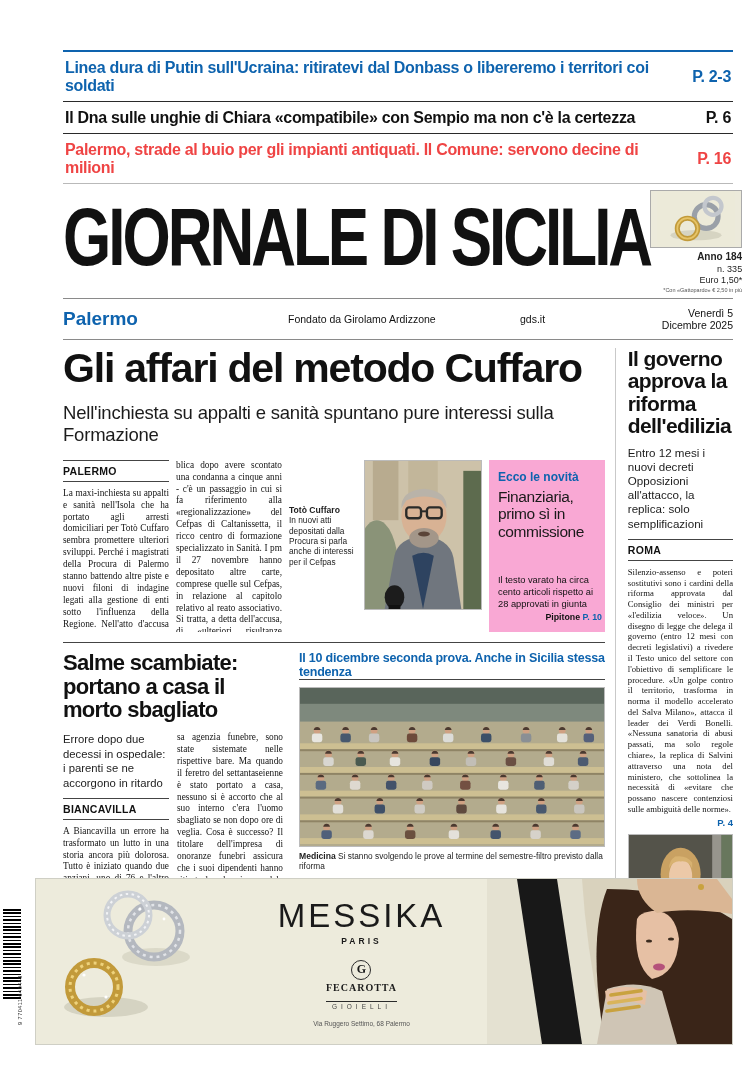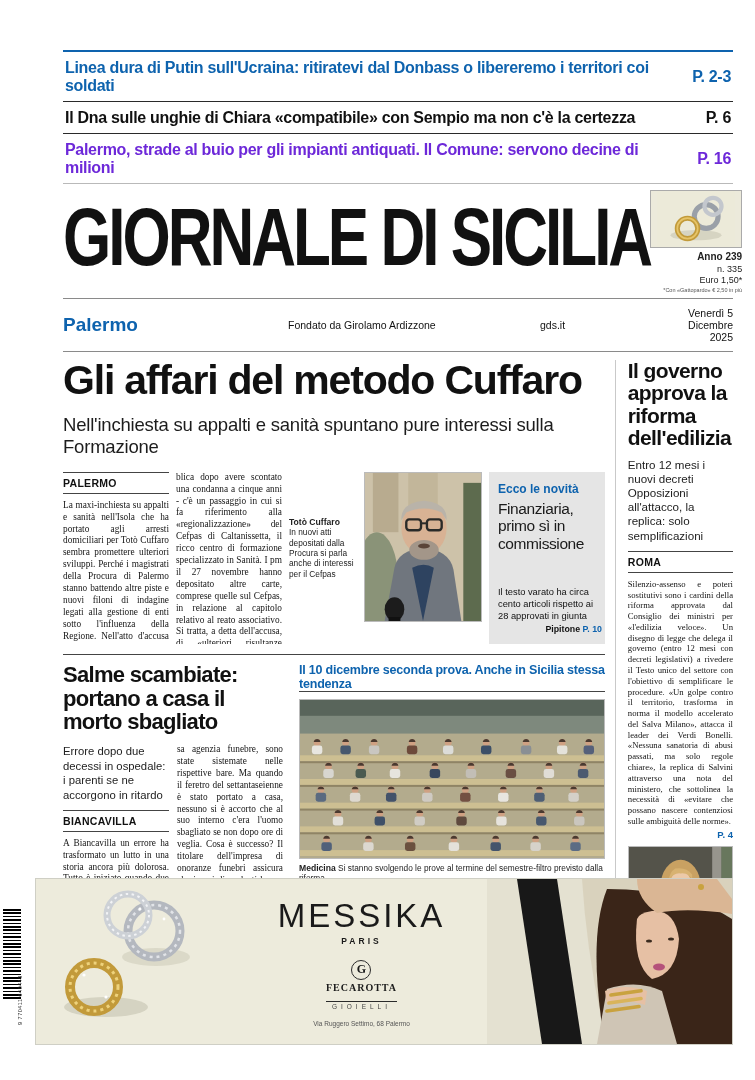--- a/index.html
+++ b/index.html
@@ -9,21 +9,21 @@
     background:#fff; overflow:hidden;
     font-family:"Liberation Sans", sans-serif; color:#111;
   }
   .inner { position:absolute; left:35px; right:22px; top:6px;margin-left:28px; }
 
   
   .topstrip { margin-top:44px; border-top:2px solid #0e63ae; }
   .ts-row { display:flex; justify-content:space-between; align-items:center;
     padding:7px 2px 6px 2px; border-bottom:1.5px solid #2a2a2a;
     font-size:16px; font-weight:bold; letter-spacing:-0.3px; }
-  .ts-row:last-child { border-bottom:1px solid #b9b9b9; color:#6d28d9; }
+  .ts-row:last-child { border-bottom:1px solid #b9b9b9; color:#ef4444; }
   .ts-row.c-blue { color:#0e63ae; }
   .ts-page { margin-left:14px; white-space:nowrap; }
 
   
   .masthead { display:flex; justify-content:space-between; margin-top:6px; height:104px; }
   .mast-title {
     font-family:"Liberation Sans", sans-serif; font-weight:900;
     font-size:62px; letter-spacing:-3px; line-height:1;
     transform:scaleY(1.32); transform-origin:left top; margin-top:6px;
     white-space:nowrap;
@@ -31,21 +31,21 @@
   .mast-right { display:flex; flex-direction:column; align-items:flex-end; width:120px; }
   .thumb { width:92px; height:66px; border:1px solid #aaa; background:#eceadb; }
   .issue { text-align:right; margin-top:3px; font-size:9px; line-height:1.25; color:#222; }
   .issue .b { font-weight:bold; font-size:10px; }
   .issue .note { font-size:5.5px; color:#555; margin-top:1px; }
 
   
   .infobar { display:flex; align-items:center; border-top:1px solid #8a8a8a;
     border-bottom:1px solid #8a8a8a; margin-top:4px; padding:8px 0; }
   .edition { color:#0e63ae; font-weight:bold; font-size:19px; width:225px; }
-  .founder { font-size:10.5px; width:252px; }
+  .founder { font-size:10.5px; width:232px; }
   .site { font-size:10.5px; width:130px; }
   .dateline { font-size:10.5px; flex:1; text-align:right; }
 
   
   .mainrow { display:flex; height:578px; overflow:hidden; margin-top:8px; }
   .left-main { width:552px; padding-right:10px; }
   .vdivider { width:1px; background:#c9c9c9; }
   .right-col { width:134px; margin-left:12px; }
 
   .lead-headline { font-size:41px; font-weight:700; letter-spacing:-1.2px; line-height:1.02; }
@@ -58,21 +58,21 @@
     text-align:justify; color:#141414; }
   .bcol { width:106px; flex:none; }
   .byline { text-align:right; font-size:9px; font-weight:bold; margin-top:3px; }
   .pref { color:#0e63ae; font-weight:bold; }
 
   .cap-col { width:68px; flex:none; display:flex; flex-direction:column; justify-content:center;
     font-size:8.3px; line-height:1.25; color:#222; padding-bottom:20px;}
   .cap-col .cap-t { font-weight:bold; font-size:8.6px; }
   .photo-lead { width:118px; flex:none; height:150px; border:1px solid #bbb; }
 
-  .graybox { width:122px; flex:none; background:#e5e5e5; padding:10px 9px; display:flex; flex-direction:column; }
+  .graybox { width:122px; flex:none; background:#f9a8d4; padding:10px 9px; display:flex; flex-direction:column; }
   .box-kicker { color:#0e63ae; font-weight:bold; font-size:12px; margin-bottom:4px; }
   .box-title { font-size:15.5px; letter-spacing:-0.4px; line-height:1.12; color:#1a1a1a; }
   .box-text { font-size:9.3px; line-height:1.3; margin-top:auto; }
   .box-byline { text-align:right; font-size:8.8px; font-weight:bold; margin-top:2px; }
 
   .hrule { border:0; border-top:1px solid #444; margin:10px 0 8px 0; }
 
   .second-row { display:flex; gap:12px; }
   .sr-left { width:224px; flex:none; }
   .sr-right { flex:1; }
@@ -149,21 +149,21 @@
       <div class="mast-right">
         <svg class="thumb" viewBox="0 0 92 66">
           <rect width="92" height="66" fill="#ecead9"></rect>
           <ellipse cx="46" cy="52" rx="30" ry="6" fill="#d6d4c2"></ellipse>
           <circle cx="58" cy="30" r="14" fill="none" stroke="#9aa0a8" stroke-width="6"></circle>
           <circle cx="66" cy="18" r="10" fill="none" stroke="#c3c7cd" stroke-width="5"></circle>
           <circle cx="36" cy="44" r="12" fill="none" stroke="#c29a3a" stroke-width="6"></circle>
           <circle cx="36" cy="44" r="12" fill="none" stroke="#e6c468" stroke-width="2"></circle>
         </svg>
         <div class="issue">
-          <div class="b">Anno 239</div>
+          <div class="b">Anno 184</div>
           <div>n. 335</div>
           <div>Euro 1,50*</div>
           <div class="note">*Con «Gattopardo» € 2,50 in più</div>
         </div>
       </div>
     </div>
 
     <div class="infobar">
       <div class="edition">Palermo</div>
       <div class="founder">Fondato da Girolamo Ardizzone</div>

